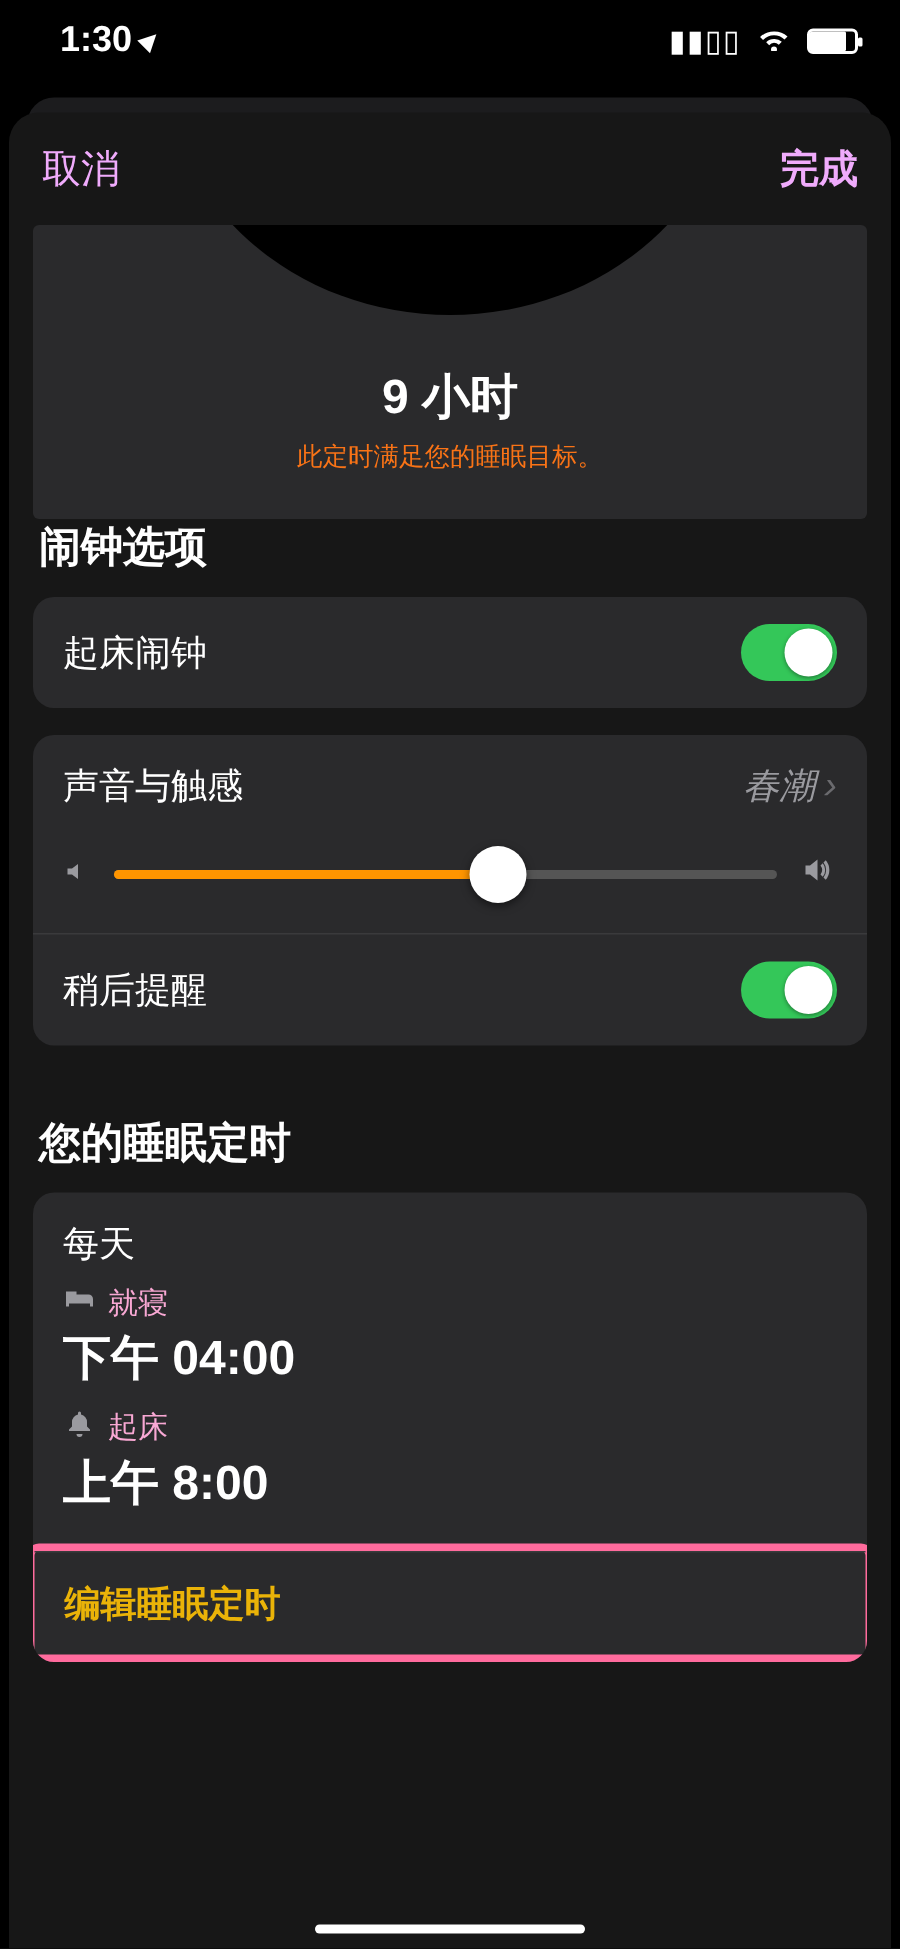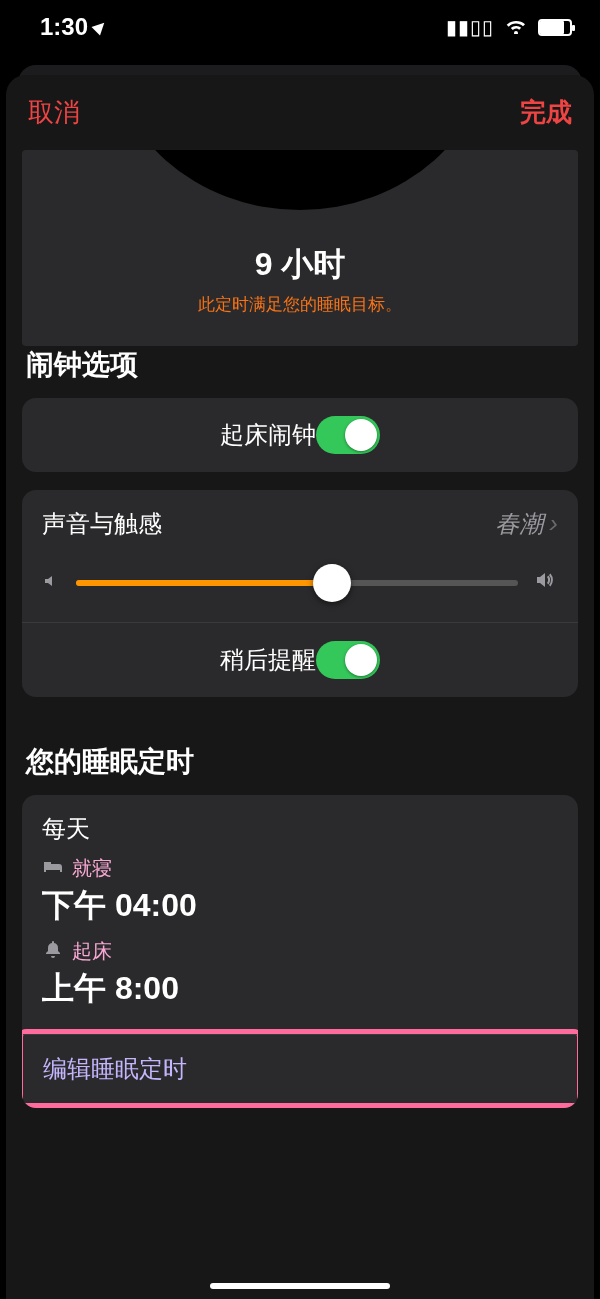--- a/index.html
+++ b/index.html
@@ -40,21 +40,21 @@
   }
   .sheet {
     position:absolute; top:75px; left:6px; right:6px; bottom:0;
     background:#171717; border-radius:20px 20px 0 0; padding:0;
   }
 
   .nav-bar {
     display:flex; justify-content:space-between; align-items:center;
     padding: 20px 22px 20px 22px;
   }
-  .nav-btn { color:#ef4444; font-size:26px; }
+  .nav-btn { color:#f0abfc; font-size:26px; }
   .nav-btn.done { font-weight:600; }
 
   .content { padding: 0 16px; }
 
   .goal-card {
     background:#2a2a2c; border-radius:4px; padding:0 0 30px 0;
     overflow:hidden; text-align:center; 
   }
   .goal-arc {
     width:100%; height:75px; position:relative; overflow:hidden;
@@ -64,21 +64,21 @@
     top:-280px; width:380px; height:340px; background:#000; border-radius:50%;
   }
   .goal-hours { font-size:32px; font-weight:600; margin-top:18px; }
   .goal-desc { font-size:17px; color:#f97316; margin-top:6px; }
 
   .section-title { font-size:28px; font-weight:700; margin: 0 0 14px 4px; }
 
   .card { background:#2a2a2c; border-radius:14px; overflow:hidden; }
   .card + .card { margin-top:18px; }
   .row {
-    display:flex; justify-content:center; align-items:center;
+    display:flex; justify-content:space-between; align-items:center;
     padding: 18px 20px; font-size:24px;
   }
   .row + .row, .sound-block + .row { border-top:1px solid #3a3a3c; }
 
   .toggle {
     width:64px; height:38px; border-radius:20px; background:#34c759;
     position:relative;
   }
   .toggle::after {
     content:""; position:absolute; right:3px; top:3px;
@@ -104,21 +104,21 @@
   }
 
   .schedule-card .row { display:block; }
   .sched-label { font-size:24px; font-weight:500; margin-bottom:10px; }
   .sched-sub { color:#f9a8d4; font-size:20px; display:flex; align-items:center; gap:8px; }
   .sched-time { font-size:32px; font-weight:600; margin:2px 0 10px 0; }
   .icon-bed, .icon-bell { display:inline-block; width:22px; text-align:center; }
 
   .edit-row {
     border-top:1px solid #3a3a3c; padding:18px 20px;
-    color:#c4b5fd; font-size:24px;
+    color:#eab308; font-size:24px;font-weight:bold;
   }
   .highlight-box {
     border:5px solid #ff6b9d; border-radius:8px;
     margin: 0 -4px; 
   }
 
   .home-indicator {
     position:absolute; bottom:10px; left:50%; transform:translateX(-50%);
     width:180px; height:6px; background:#fff; border-radius:4px;
   }

